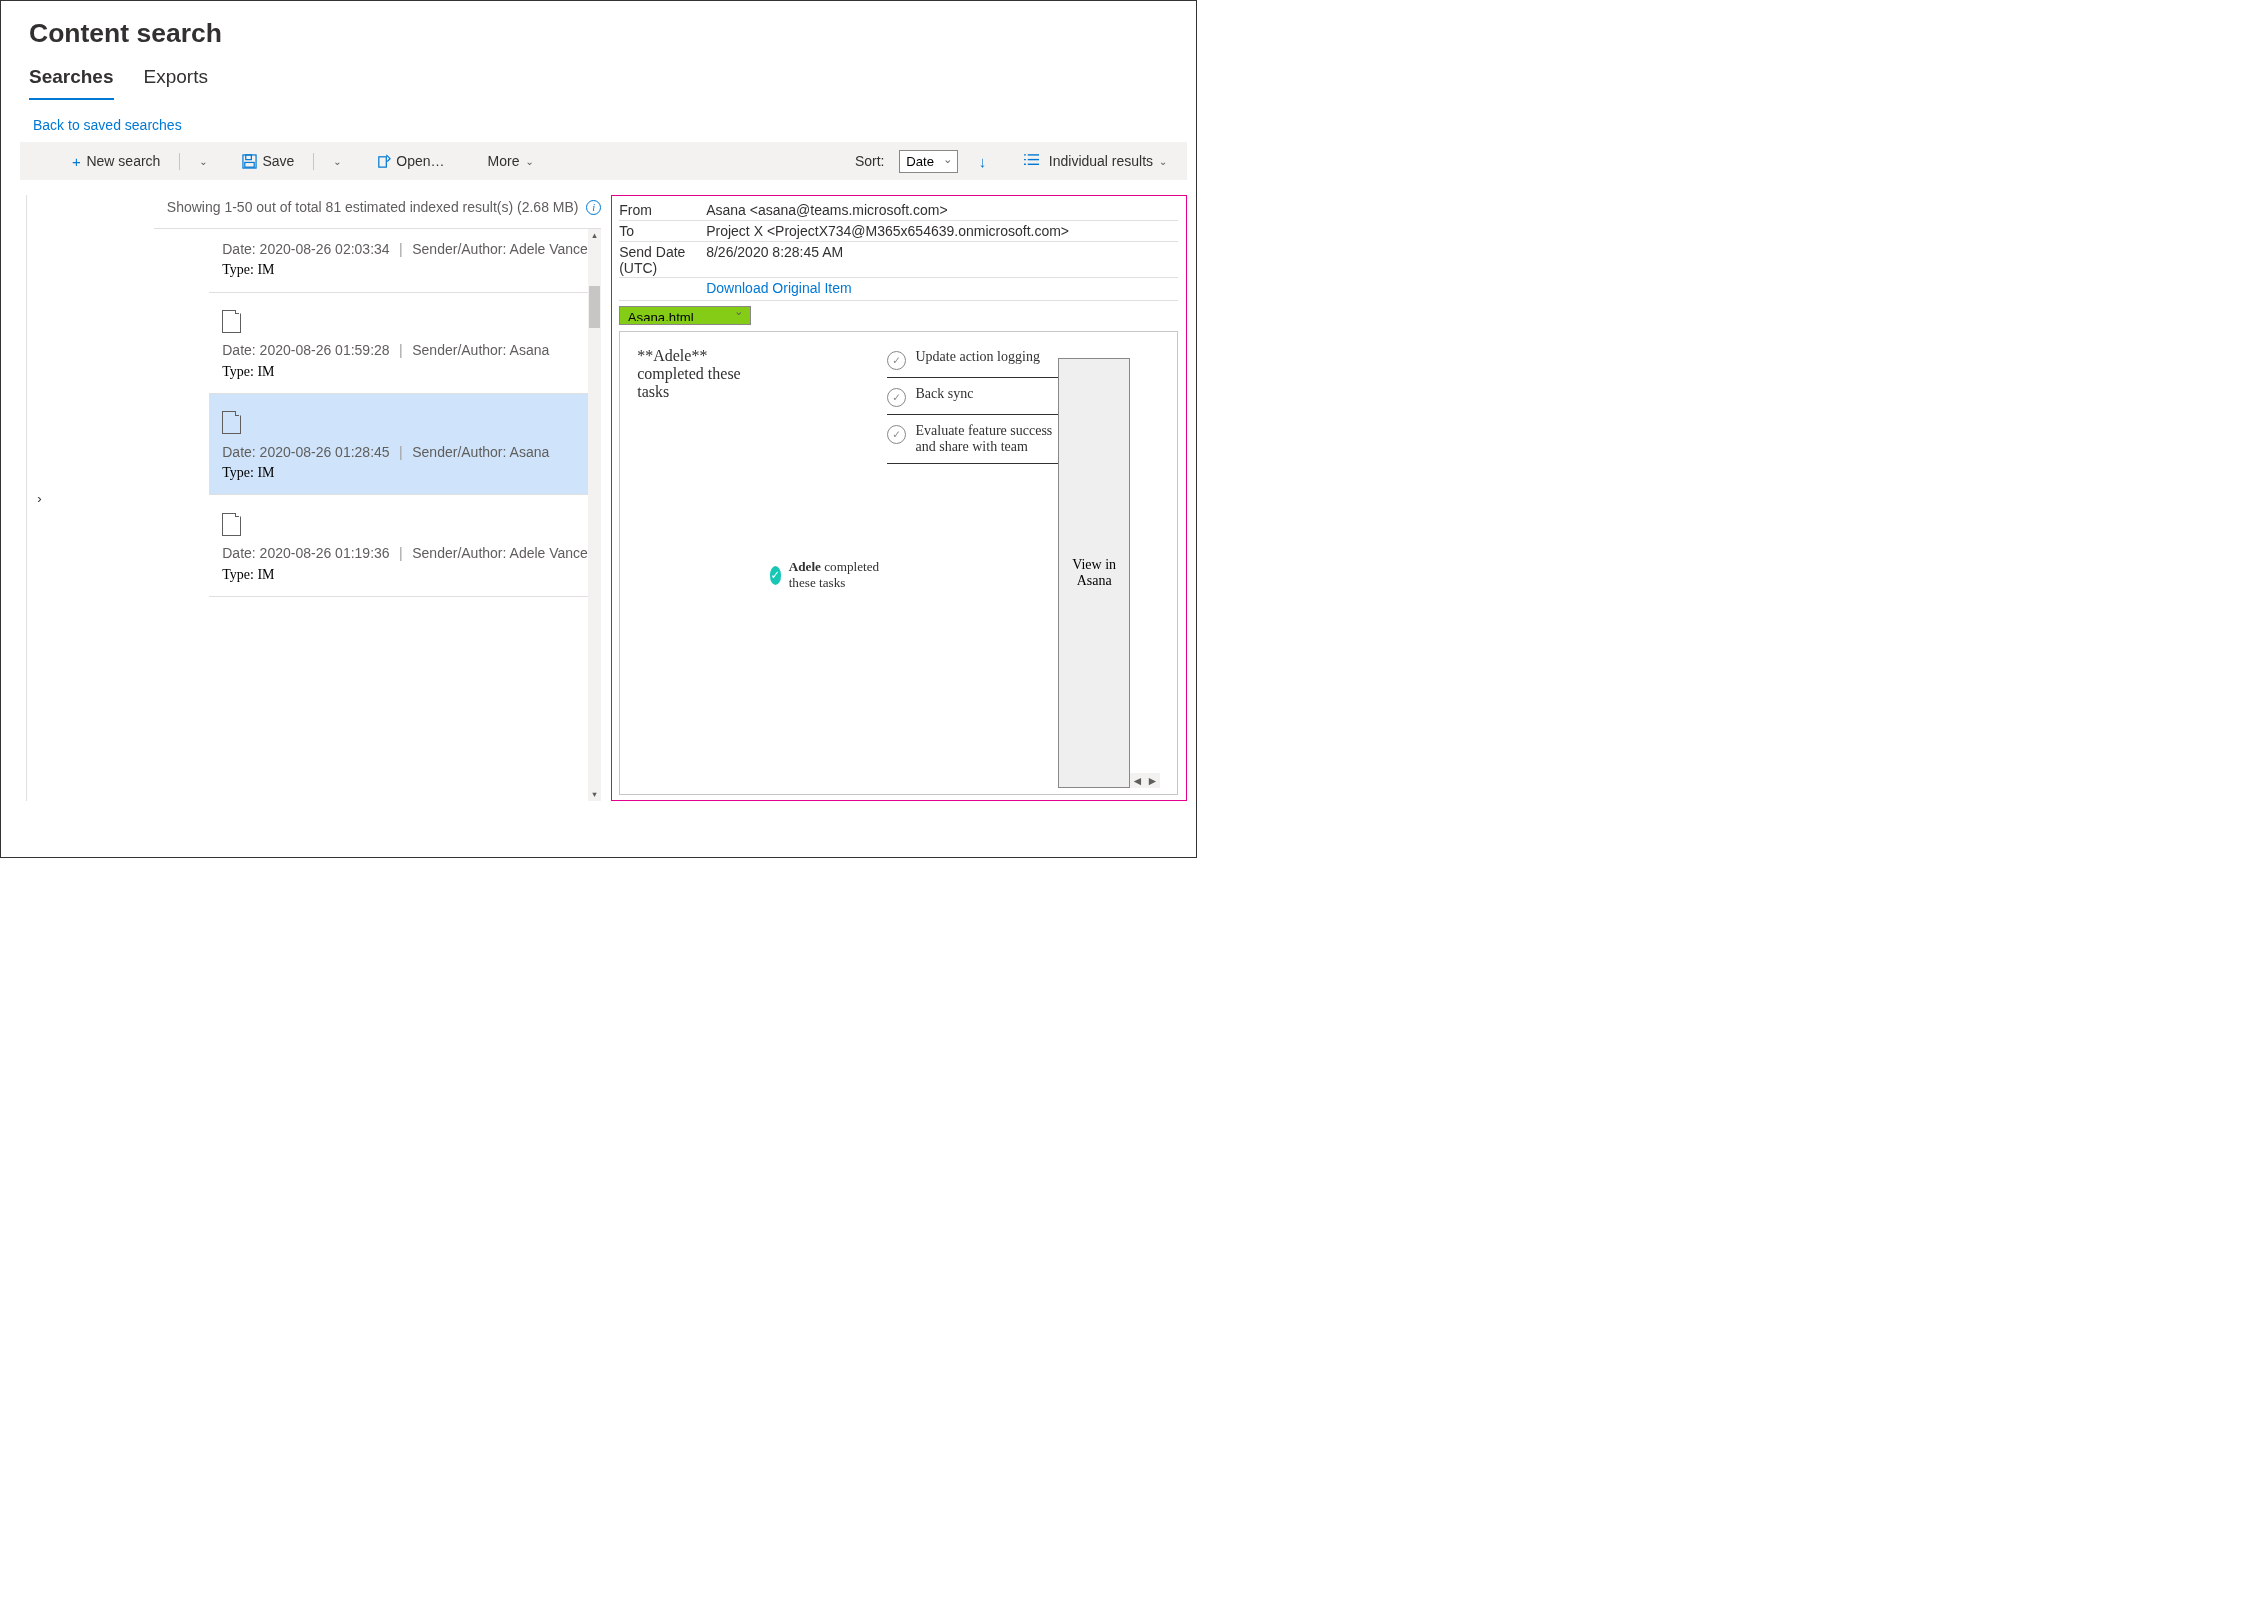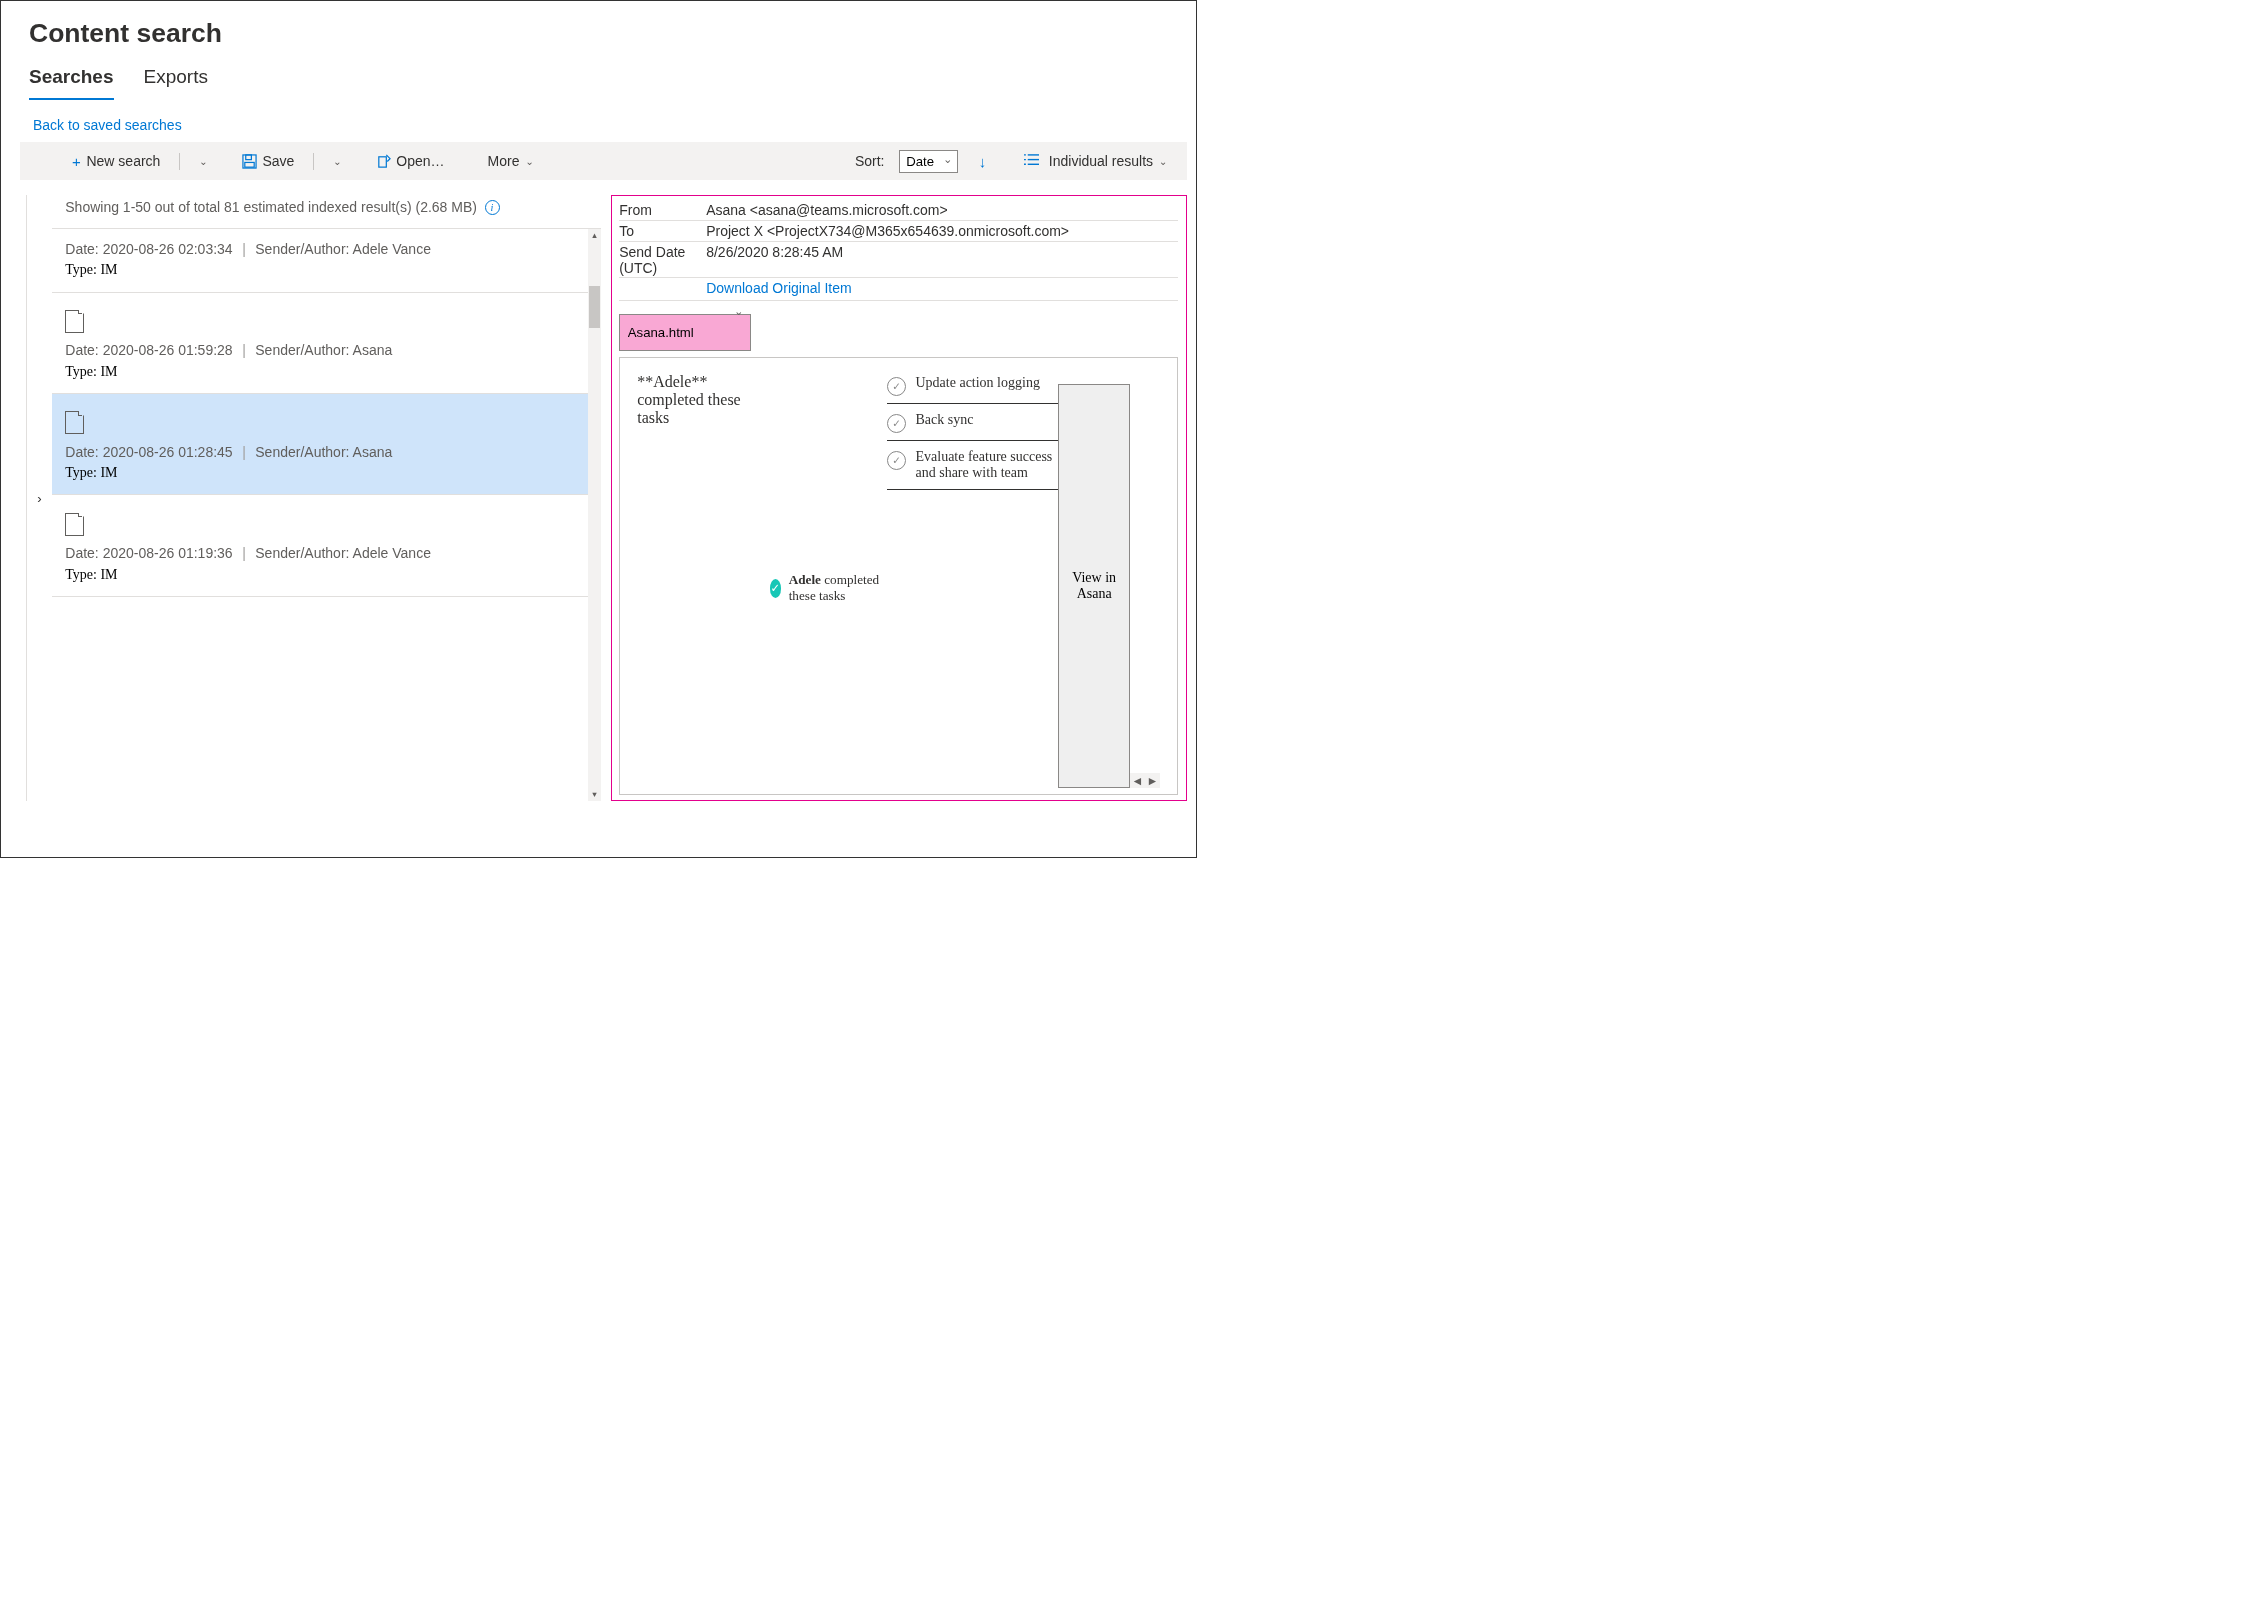--- a/index.html
+++ b/index.html
@@ -100,20 +100,21 @@
     }
     .expand-chev {
       font-size: 13.2px;
       color: #323130;
       cursor: pointer;
     }
     .list-col {
       width: 549px;
       display: flex;
       flex-direction: column;
+      align-items: flex-end;
     }
     .status-line {
       font-size: 14px;
       color: #605e5c;
       padding: 3.8px 0 13.2px 13.2px;
       border-bottom: 0.9px solid #e1dfdd;
       display: flex;
       align-items: center;
       gap: 7.6px;
     }
@@ -227,28 +228,28 @@
     }
     .meta-value { flex: 1; color: #323130; }
     .dl-link {
       color: #0078d4;
       cursor: pointer;
       padding: 1.9px 0 3.8px 87px;
       font-size: 14px;
       border-bottom: 0.9px solid #e1dfdd;
     }
     .attach-select {
-      margin-top: 13px;
+      margin-top: 5px;
       border: 0.9px solid #8a8886;
       padding: 2.8px 24.6px 2.8px 7.6px;
       font-size: 13.2px;
       width: 132px;
-      height: 37px;
+      height: 19px;
       appearance: none;
-      background: #f9a8d4;
+      background: #84cc16;
       cursor: pointer;
     }
     .attach-wrap { position: relative; width: 132px; }
     .attach-wrap::after {
       content: "⌄";
       position: absolute;
       right: 7.6px; top: 2.8px;
       font-size: 11.4px;
       color: #605e5c;
       pointer-events: none;

